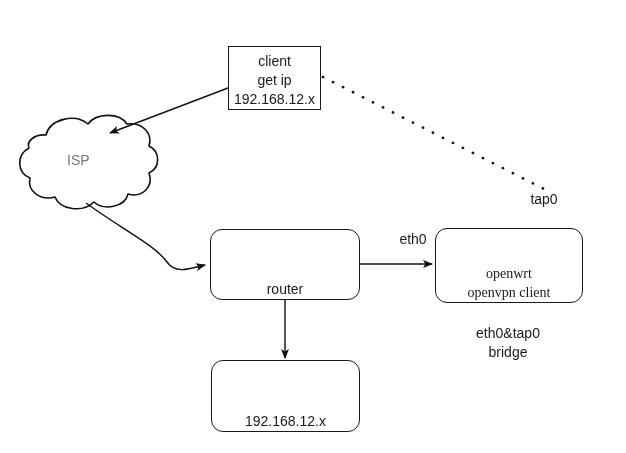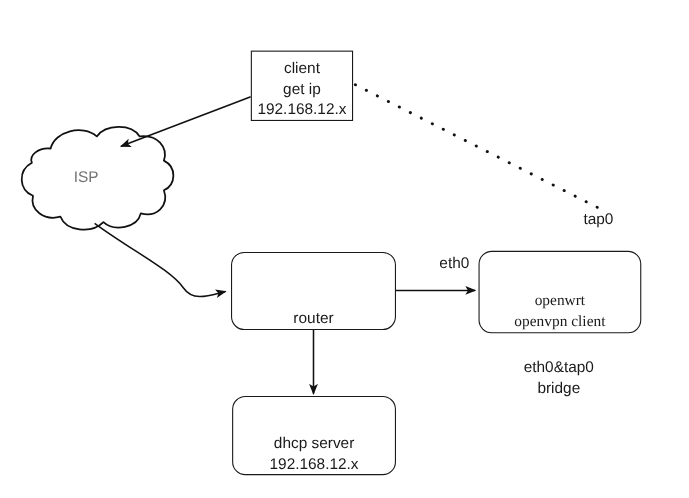--- a/index.html
+++ b/index.html
@@ -110,21 +110,20 @@
   <div class="node rounded" style="left:210px; top:229px; width:150px; height:71px;">
     <span class="line">router</span>
   </div>
 
   <div class="node rounded" style="left:435px; top:228px; width:148px; height:75px;font-family:Liberation Serif, serif;">
     <span class="line">openwrt</span>
     <span class="line">openvpn client</span>
   </div>
 
   <div class="node rounded" style="left:211px; top:360px; width:149px; height:72px;">
-    <span class="line">dhcp server</span>
     <span class="line">192.168.12.x</span>
   </div>
 
 
   <div class="free-label" style="left:516px; top:190px; width:56px;">tap0</div>
 
   <div class="free-label" style="left:396px; top:230px; width:34px;">eth0</div>
 
   <div class="free-label" style="left:448px; top:324px; width:120px;">
     <span style="display:block;">eth0&amp;tap0</span>

